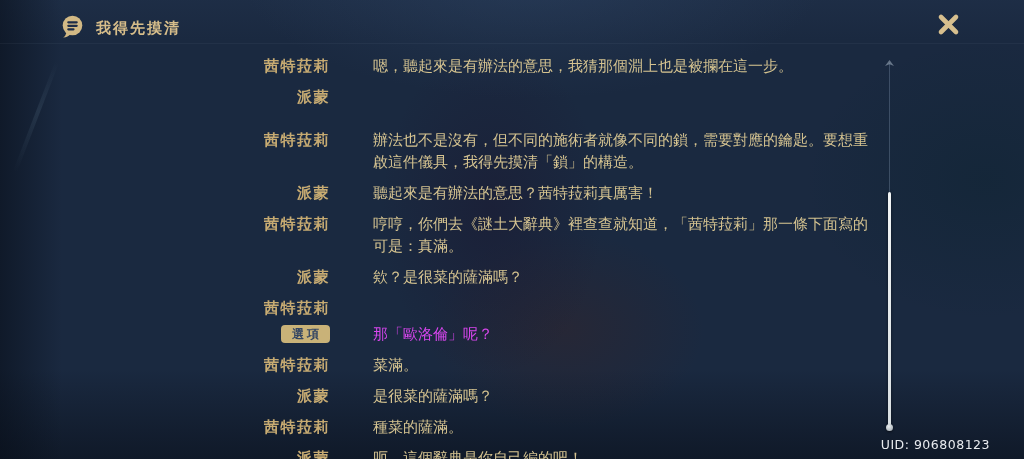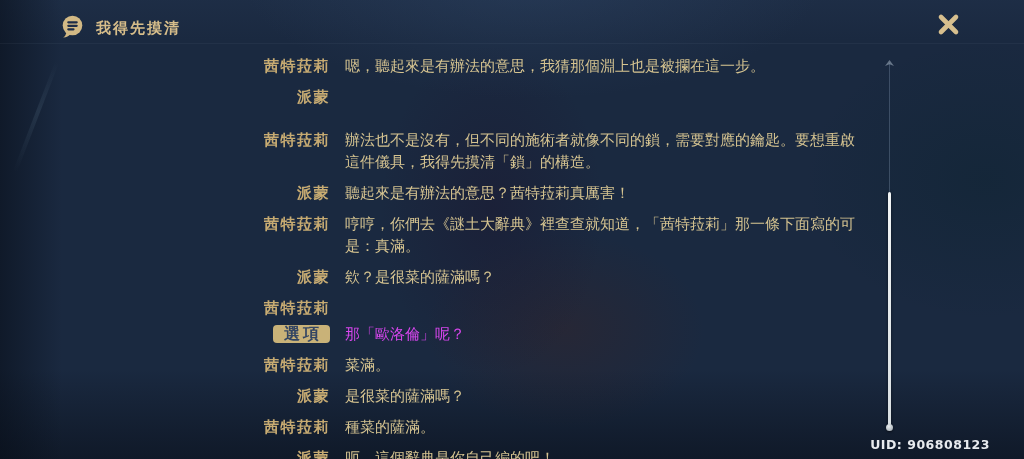--- a/index.html
+++ b/index.html
@@ -29,46 +29,46 @@
   .header { position:absolute; left:0; top:0; right:0; height:44px; }
   .header-icon { position:absolute; left:60px; top:14px; width:25px; height:25px; }
   .header-title { position:absolute; left:96px; top:19px; font-size:15px; line-height:18px;
     color:#d6bd8a; font-weight:600; letter-spacing:2px; }
   .close-btn { position:absolute; left:930px; top:8px; width:36px; height:36px;
     display:flex; align-items:center; justify-content:center; cursor:pointer;
     background:none; border:none; padding:0; }
 
   
   .dialogue-list { position:absolute; left:0; top:55px; width:872px; }
-  .row { display:flex; align-items:flex-start; margin-bottom:9px; }
+  .row { display:flex; align-items:flex-start; margin-bottom:9px;gap:28px; }
   .row:nth-child(2) { margin-bottom:21px; }
   .row:nth-child(7) { margin-bottom:4px; }
   .speaker-cell { width:330px; flex:none; display:flex; justify-content:flex-end; }
   .speaker-label { color:#c7ab72; font-size:15px; line-height:22px; font-weight:600; letter-spacing:1.5px; }
   .text { margin-left:15px; max-width:516px; color:#d5c390; font-size:15px; line-height:22px;
     font-weight:500; letter-spacing:0; }
   .option-row .text { color:#d946ef; }
   .option-row .speaker-label {
-    background:#c9b278; color:#334563; font-size:16px; line-height:18px; font-weight:700;
+    background:#c9b278; color:#334563; font-size:12px; line-height:18px; font-weight:700;
     letter-spacing:3px; padding:0 8px 0 11px; border-radius:4px; margin-top:2px; }
 
   
   .scrollbar { position:absolute; left:883px; top:50px; width:13px; height:392px; }
   .scroll-ornament { position:absolute; left:2px; top:2px; width:9px; height:7px; }
   .scroll-track { position:absolute; left:6px; top:13px; width:1px; height:368px;
     background:rgba(130,150,175,.35); }
   .scroll-thumb { position:absolute; left:5px; top:142px; width:3px; height:236px;
     background:linear-gradient(180deg,#f2f5f6,#d9dfe2); border-radius:2px;
     box-shadow:0 0 3px rgba(0,0,0,.5); }
   .scroll-knob { position:absolute; left:3px; top:374px; width:7px; height:7px; border-radius:50%;
     background:radial-gradient(circle at 40% 35%, #e9edef, #99a2a9); box-shadow:0 1px 2px rgba(0,0,0,.5); }
 
   
   .uid { position:absolute; right:34px; bottom:7px; font-size:12.5px; color:#e8ebef;
-    font-weight:700; letter-spacing:.5px; }
+    font-weight:400; letter-spacing:.5px; }
 </style>
 </head>
 <body>
 
 <div class="screen">
   <div class="bg-layer"></div>
   <div class="streak"></div>
   <div class="hairline"></div>
 
   <div class="header">

